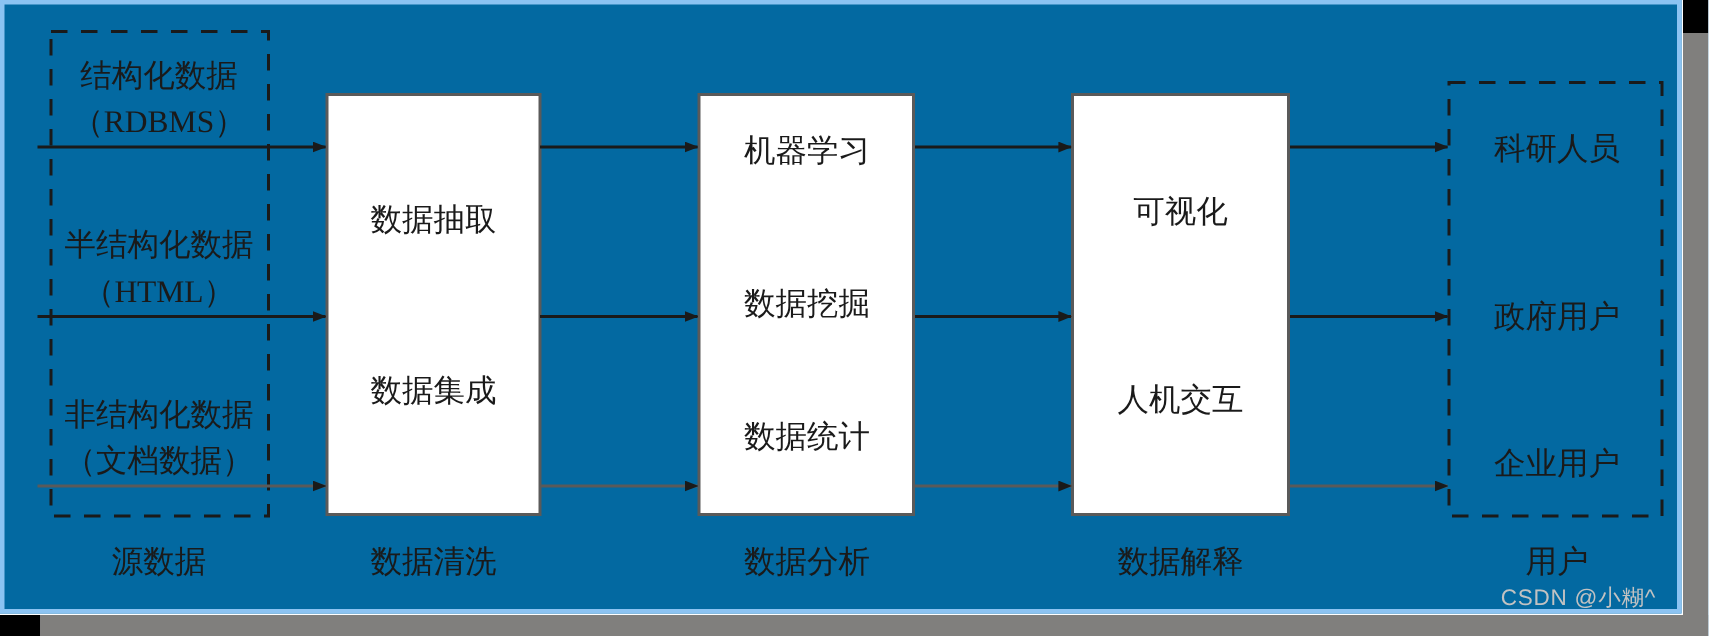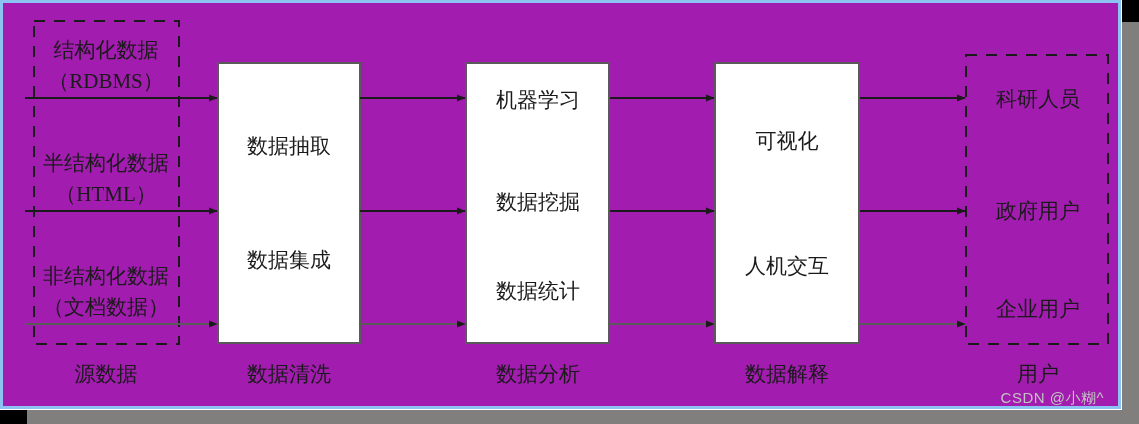--- a/index.html
+++ b/index.html
@@ -40,21 +40,21 @@
     width: 27px; height: 14px;
     background: #000000;
   }
   
   #figure-frame {
     position: absolute;
     left: 0px; top: 0px;
     width: 1121px; height: 409px;
     box-sizing: border-box;
     border: 3px solid #8cc3f2;
-    background: #a21caf;
+    background: #0369a1;
     text-align: right;
   }
   #figure-svg {
     position: absolute;
     left: 0; top: 0;
   }
   .cjk-text {
     font-family: "Liberation Serif", "DejaVu Serif", serif;
     fill: #1a1a1a;
   }

